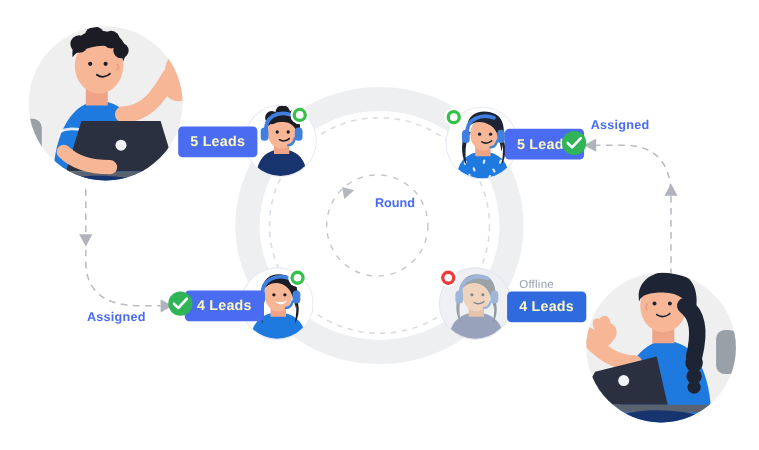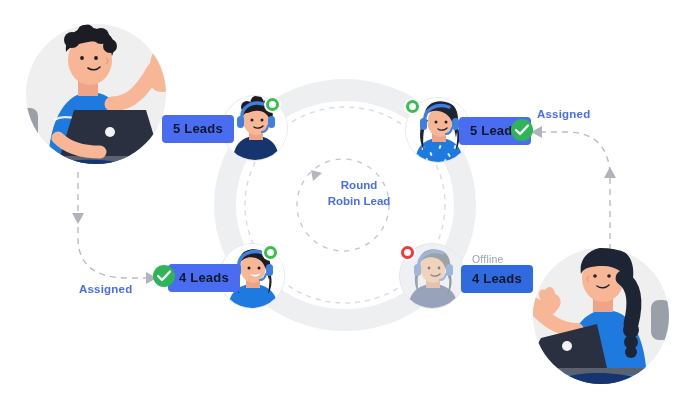--- a/index.html
+++ b/index.html
@@ -7,21 +7,21 @@
   body { font-family:"Liberation Sans", sans-serif; position:relative; }
 
   #stage { position:absolute; inset:0; width:690px; height:409px; }
 
   .svg-layer { position:absolute; left:0; top:0; width:690px; height:409px; }
 
   
   .badge {
     position:absolute;
     background:#4a6cf0;
-    color:#0f172a;
+    color:#fef9c3;
     font-weight:bold;
     font-size:13px;
     letter-spacing:.2px;
     border-radius:4px;
     padding:7px 11px 8px 11px;
     white-space:nowrap;
     line-height:1;
     z-index:40;
   }
   .badge.dark { background:#2f6bde; }
@@ -111,21 +111,20 @@
     <polygon points="72,213 84,213 78,224" fill="#b0b3bb"></polygon>
     <polygon points="146,272 157,278 146,284" fill="#b0b3bb"></polygon>
 
     <path d="M 610 250 L 610 178 Q 610 132 566 132 L 542 132" fill="none" stroke="#b9bcc4" stroke-width="1.4" stroke-dasharray="6 5"></path>
     <polygon points="604,178 616,178 610,167" fill="#b0b3bb"></polygon>
     <polygon points="542,126 531,132 542,138" fill="#b0b3bb"></polygon>
   </svg>
 
   <div class="center-text">
     <span>Round</span>
-    <span>Robin Lead</span>
   </div>
 
   <div class="hero" style="left:8px; top:8px;">
     <svg width="185" height="165" viewBox="0 0 185 165">
       <circle cx="88" cy="86" r="70" fill="#efefef"></circle>
       <defs>
           <clipPath id="clipL">
             <circle cx="88" cy="86" r="70"></circle>
           </clipPath>
         </defs>

